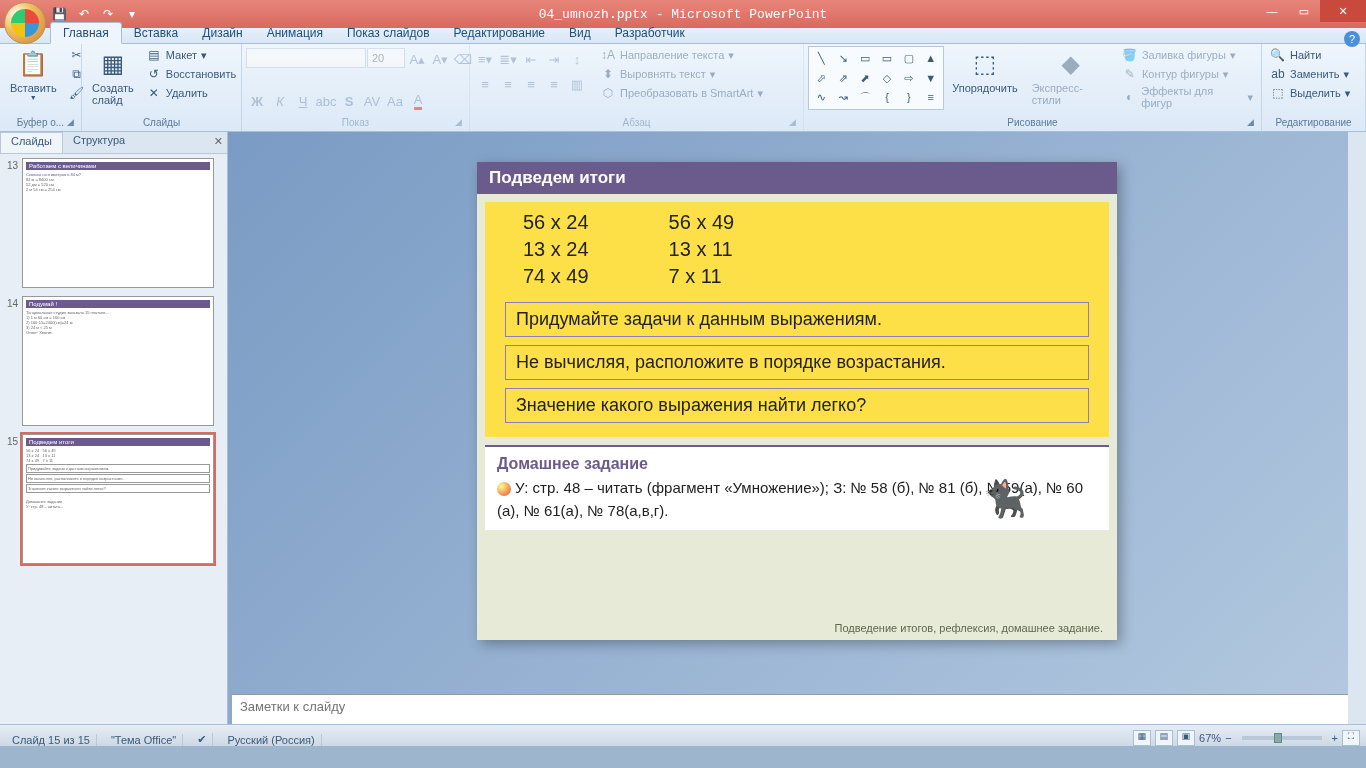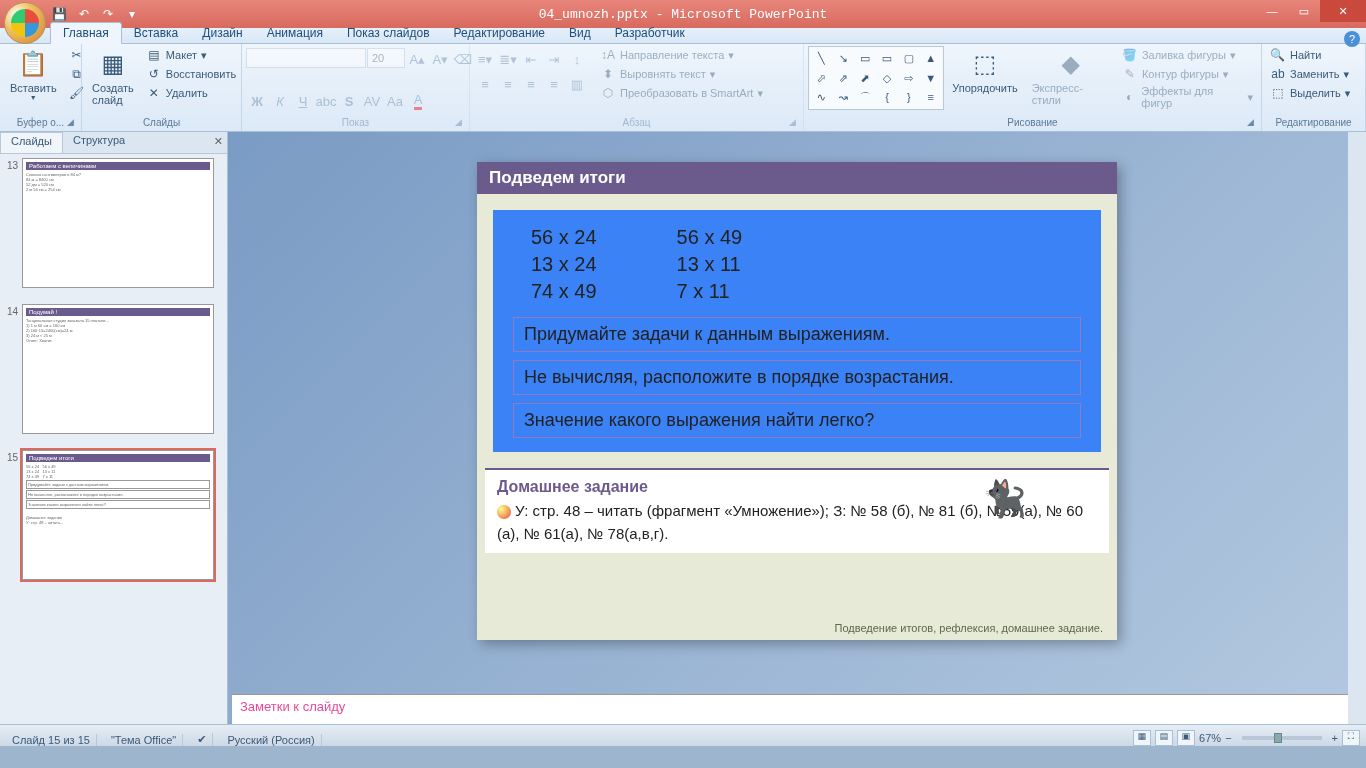--- a/index.html
+++ b/index.html
@@ -45,43 +45,43 @@
 .shape-cell { font-size: 11px; color: #3a5a7a; text-align: center; line-height: 18px; }
 
 
 .main { display: flex; height: 592px; }
 .slide-panel { width: 228px; background: #e8eef5; border-right: 1px solid #a8bfd6; display: flex; flex-direction: column; }
 .panel-tabs { height: 22px; display: flex; background: #dce6f0; border-bottom: 1px solid #b8c8d8; position: relative; }
 .panel-tab { padding: 2px 10px; font-size: 11px; color: #3a5a7a; cursor: pointer; }
 .panel-tab.active { background: #f0f5fa; border: 1px solid #b8c8d8; border-bottom: none; }
 .panel-close { position: absolute; right: 4px; top: 3px; font-size: 11px; color: #666; cursor: pointer; }
 .thumbs { flex: 1; overflow-y: auto; padding: 4px; }
-.thumb-row { display: flex; gap: 4px; margin-bottom: 16px; }
+.thumb-row { display: flex; gap: 4px; margin-bottom: 8px; }
 .thumb-num { width: 14px; font-size: 10px; color: #666; text-align: right; padding-top: 2px; }
 .thumb { width: 192px; height: 130px; background: #fff; border: 1px solid #999; font-size: 5px; padding: 3px; position: relative; cursor: pointer; overflow: hidden; }
 .thumb.selected { outline: 2px solid #d86a5f; }
 .thumb-header { background: #6b5b8c; color: #fff; padding: 1px 3px; font-size: 6px; margin-bottom: 2px; }
 
 
 .editor { flex: 1; background: linear-gradient(135deg, #7a9bc4, #b4c9e0); display: flex; flex-direction: column; overflow: hidden; position: relative; }
 .slide-canvas { flex: 1; display: flex; align-items: flex-start; justify-content: center; padding-top: 30px; }
 .slide { width: 640px; height: 478px; background: #e8ead8; box-shadow: 4px 4px 12px rgba(0,0,0,0.3); position: relative; }
 .slide-titlebar { background: #6b5b8c; color: #fff; padding: 6px 12px; font-size: 17px; font-weight: bold; }
-.slide-body { padding: 16px 20px 6px; background: #3b82f6; margin: 16px; }
+.slide-body { padding: 9px 20px 6px; background: #fde047; margin: 8px; }
 .expr-cols { display: flex; gap: 80px; font-size: 20px; color: #222; margin-bottom: 10px; margin-left: 18px; }
 .expr-col div { margin-bottom: 4px; }
 .task-box { border: 1px solid #8e7cc3; padding: 6px 10px; font-size: 18px; color: #222; margin-bottom: 8px; }
 .cat { position: absolute; right: 90px; bottom: 120px; font-size: 36px; }
 .homework { margin: 0 8px 8px; padding: 8px 12px; background: #fff; border-top: 2px solid #6b5b8c; }
 .hw-title { color: #6b5b8c; font-weight: bold; font-size: 16px; margin-bottom: 4px; }
 .hw-text { font-size: 15px; color: #222; line-height: 1.5; }
 .hw-bullet { display: inline-block; width: 14px; height: 14px; border-radius: 50%; background: radial-gradient(circle at 30% 30%, #ff8, #e74c3c); vertical-align: middle; margin-right: 4px; }
 .slide-footer { position: absolute; bottom: 6px; right: 14px; font-size: 11px; color: #5a6a4a; }
 
-.notes-area { height: 30px; background: #fff; border-top: 1px solid #999; padding: 4px 8px; font-size: 13px; color: #ec4899; margin: 0 18px 0 4px; }
+.notes-area { height: 30px; background: #fff; border-top: 1px solid #999; padding: 4px 8px; font-size: 13px; color: #737373; margin: 0 18px 0 4px; }
 .scrollbar-v { position: absolute; right: 0; top: 0; bottom: 0; width: 18px; background: #dce6f0; }
 
 
 .statusbar { height: 22px; background: linear-gradient(#e6edf5, #cdd9e6); border-top: 1px solid #a8bfd6; display: flex; align-items: flex-end; font-size: 11px; color: #3a5a7a; padding: 0 6px; gap: 8px; }
 .status-item { padding: 0 6px; border-right: 1px solid #b8c8d8; }
 .status-right { margin-left: auto; display: flex; align-items: center; gap: 4px; }
 .view-btn { width: 18px; height: 16px; border: 1px solid #a8bfd6; background: #f0f5fa; cursor: pointer; font-size: 9px; text-align: center; }
 .zoom-slider { width: 80px; height: 4px; background: #b8c8d8; position: relative; margin: 0 6px; }
 .zoom-thumb { position: absolute; left: 40%; top: -3px; width: 8px; height: 10px; background: #8aa; border: 1px solid #688; }
 .disabled { opacity: 0.45; }

